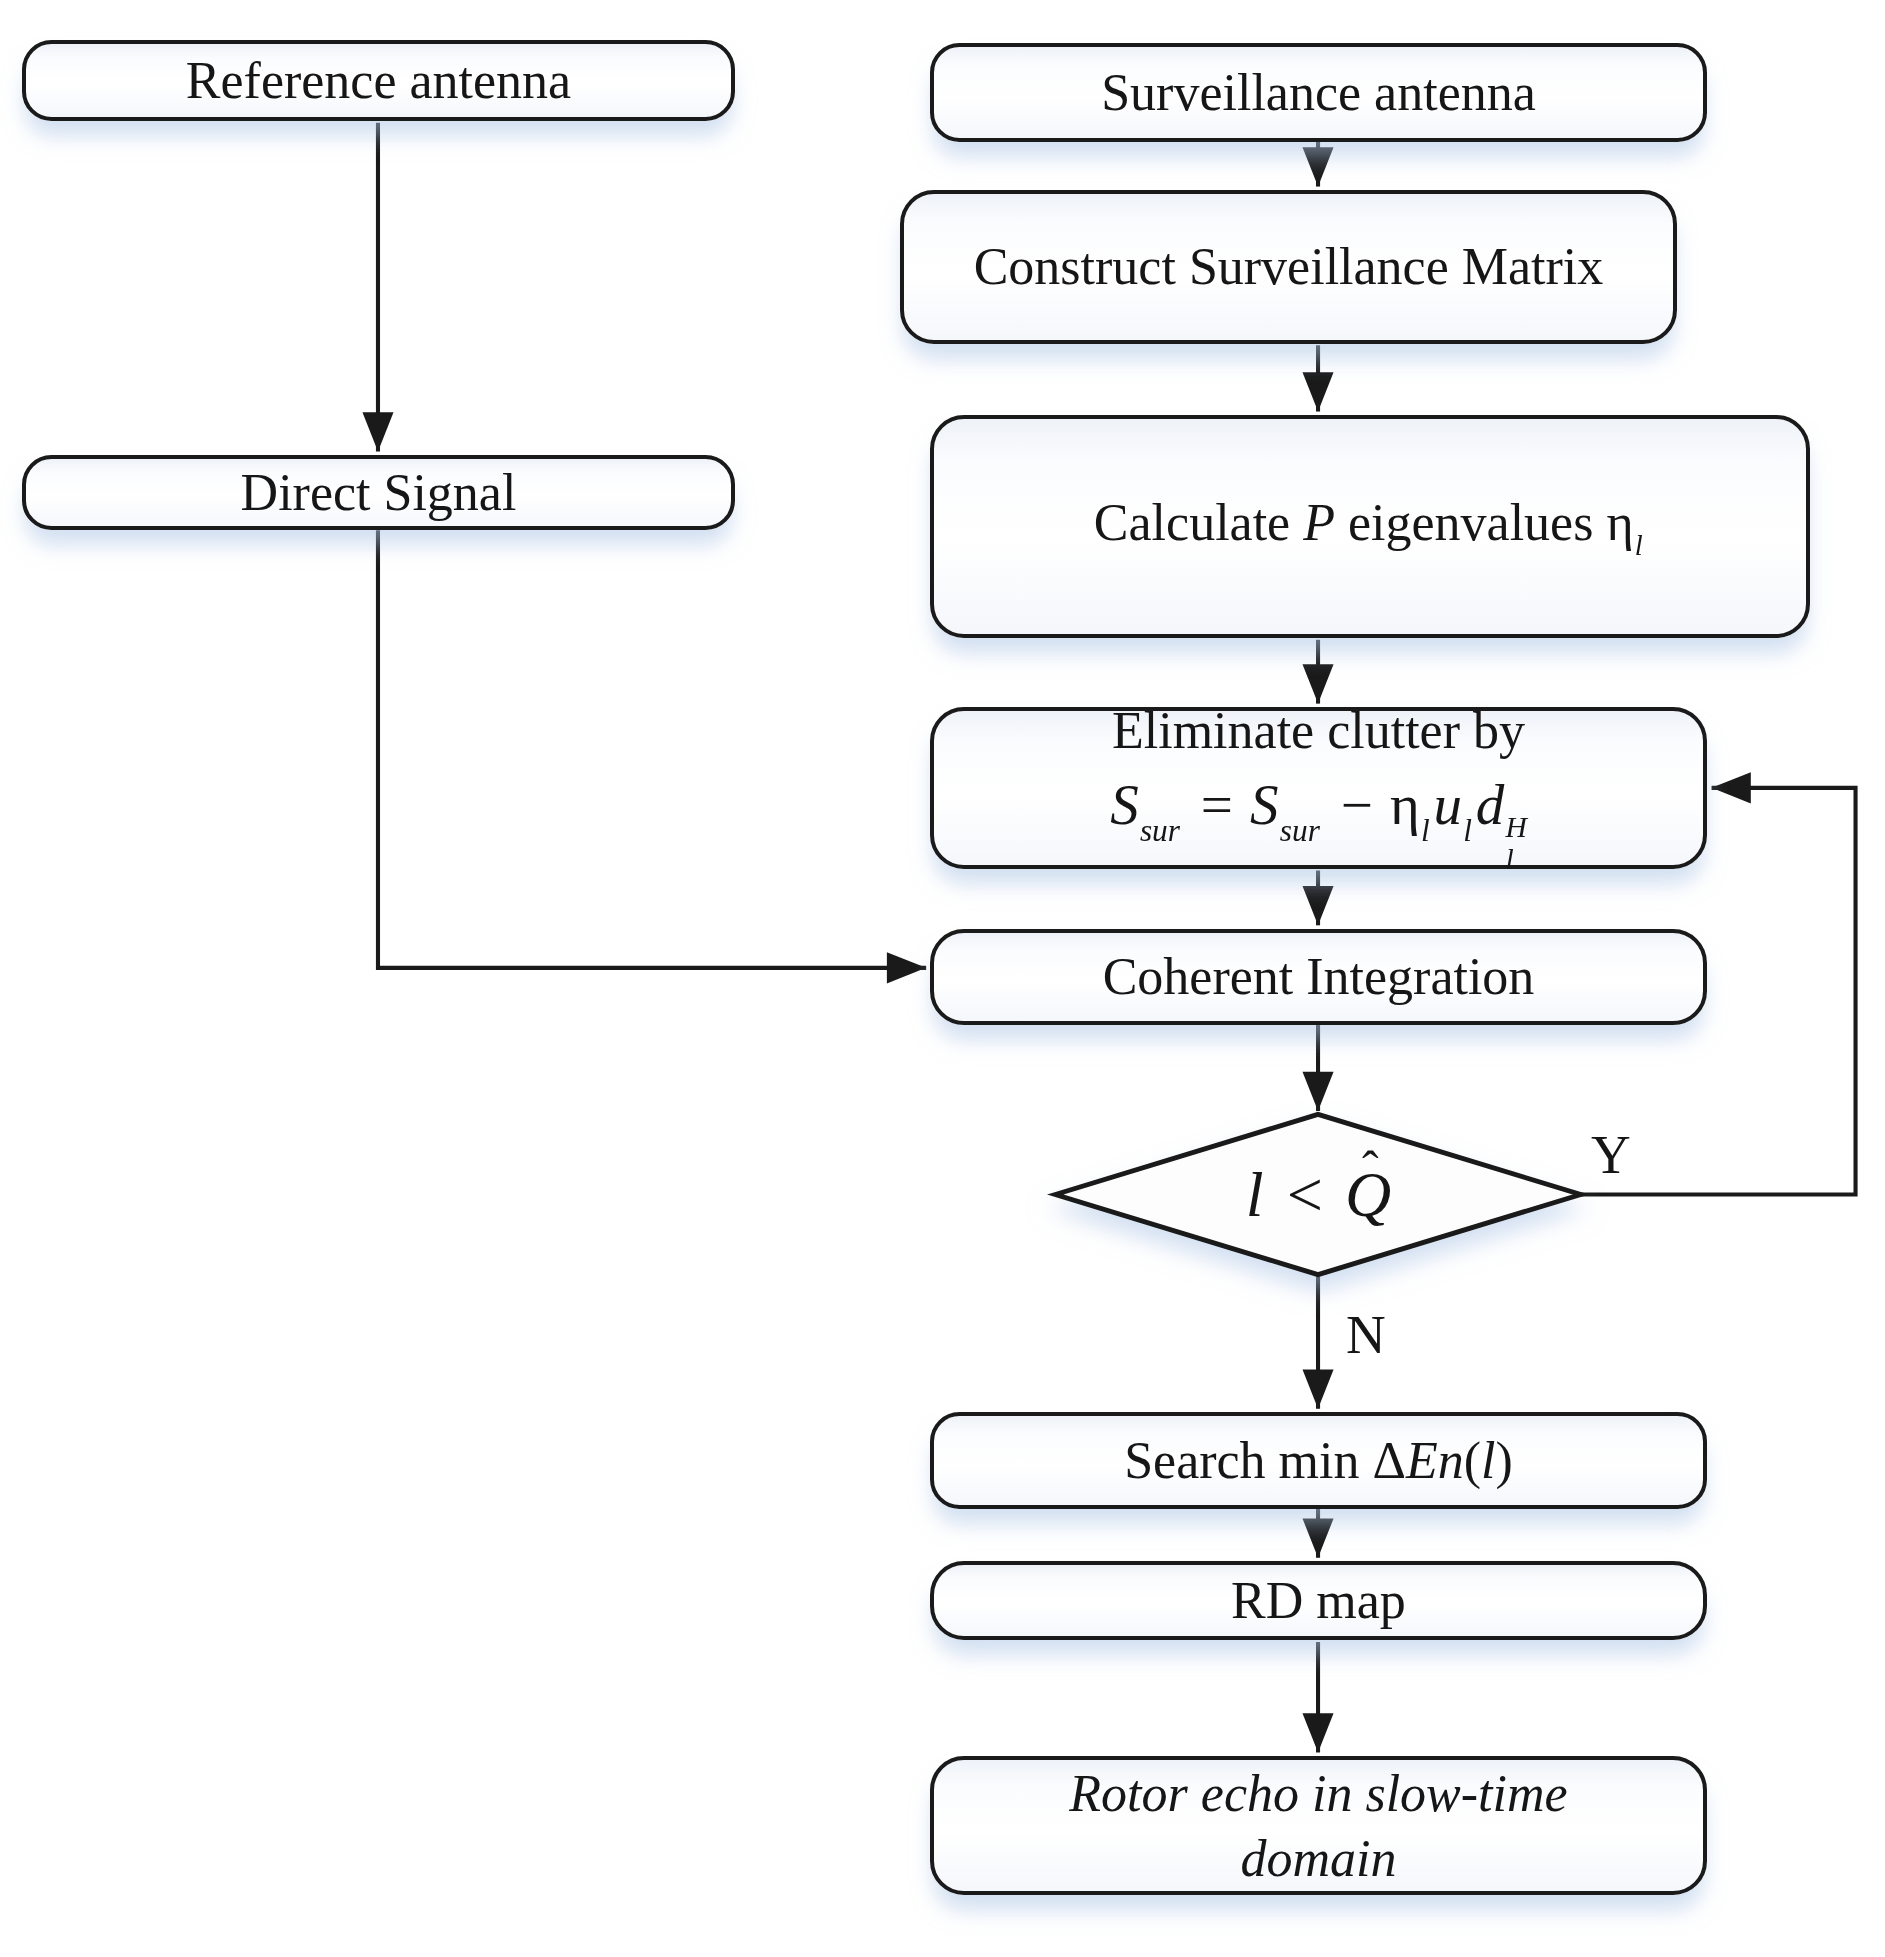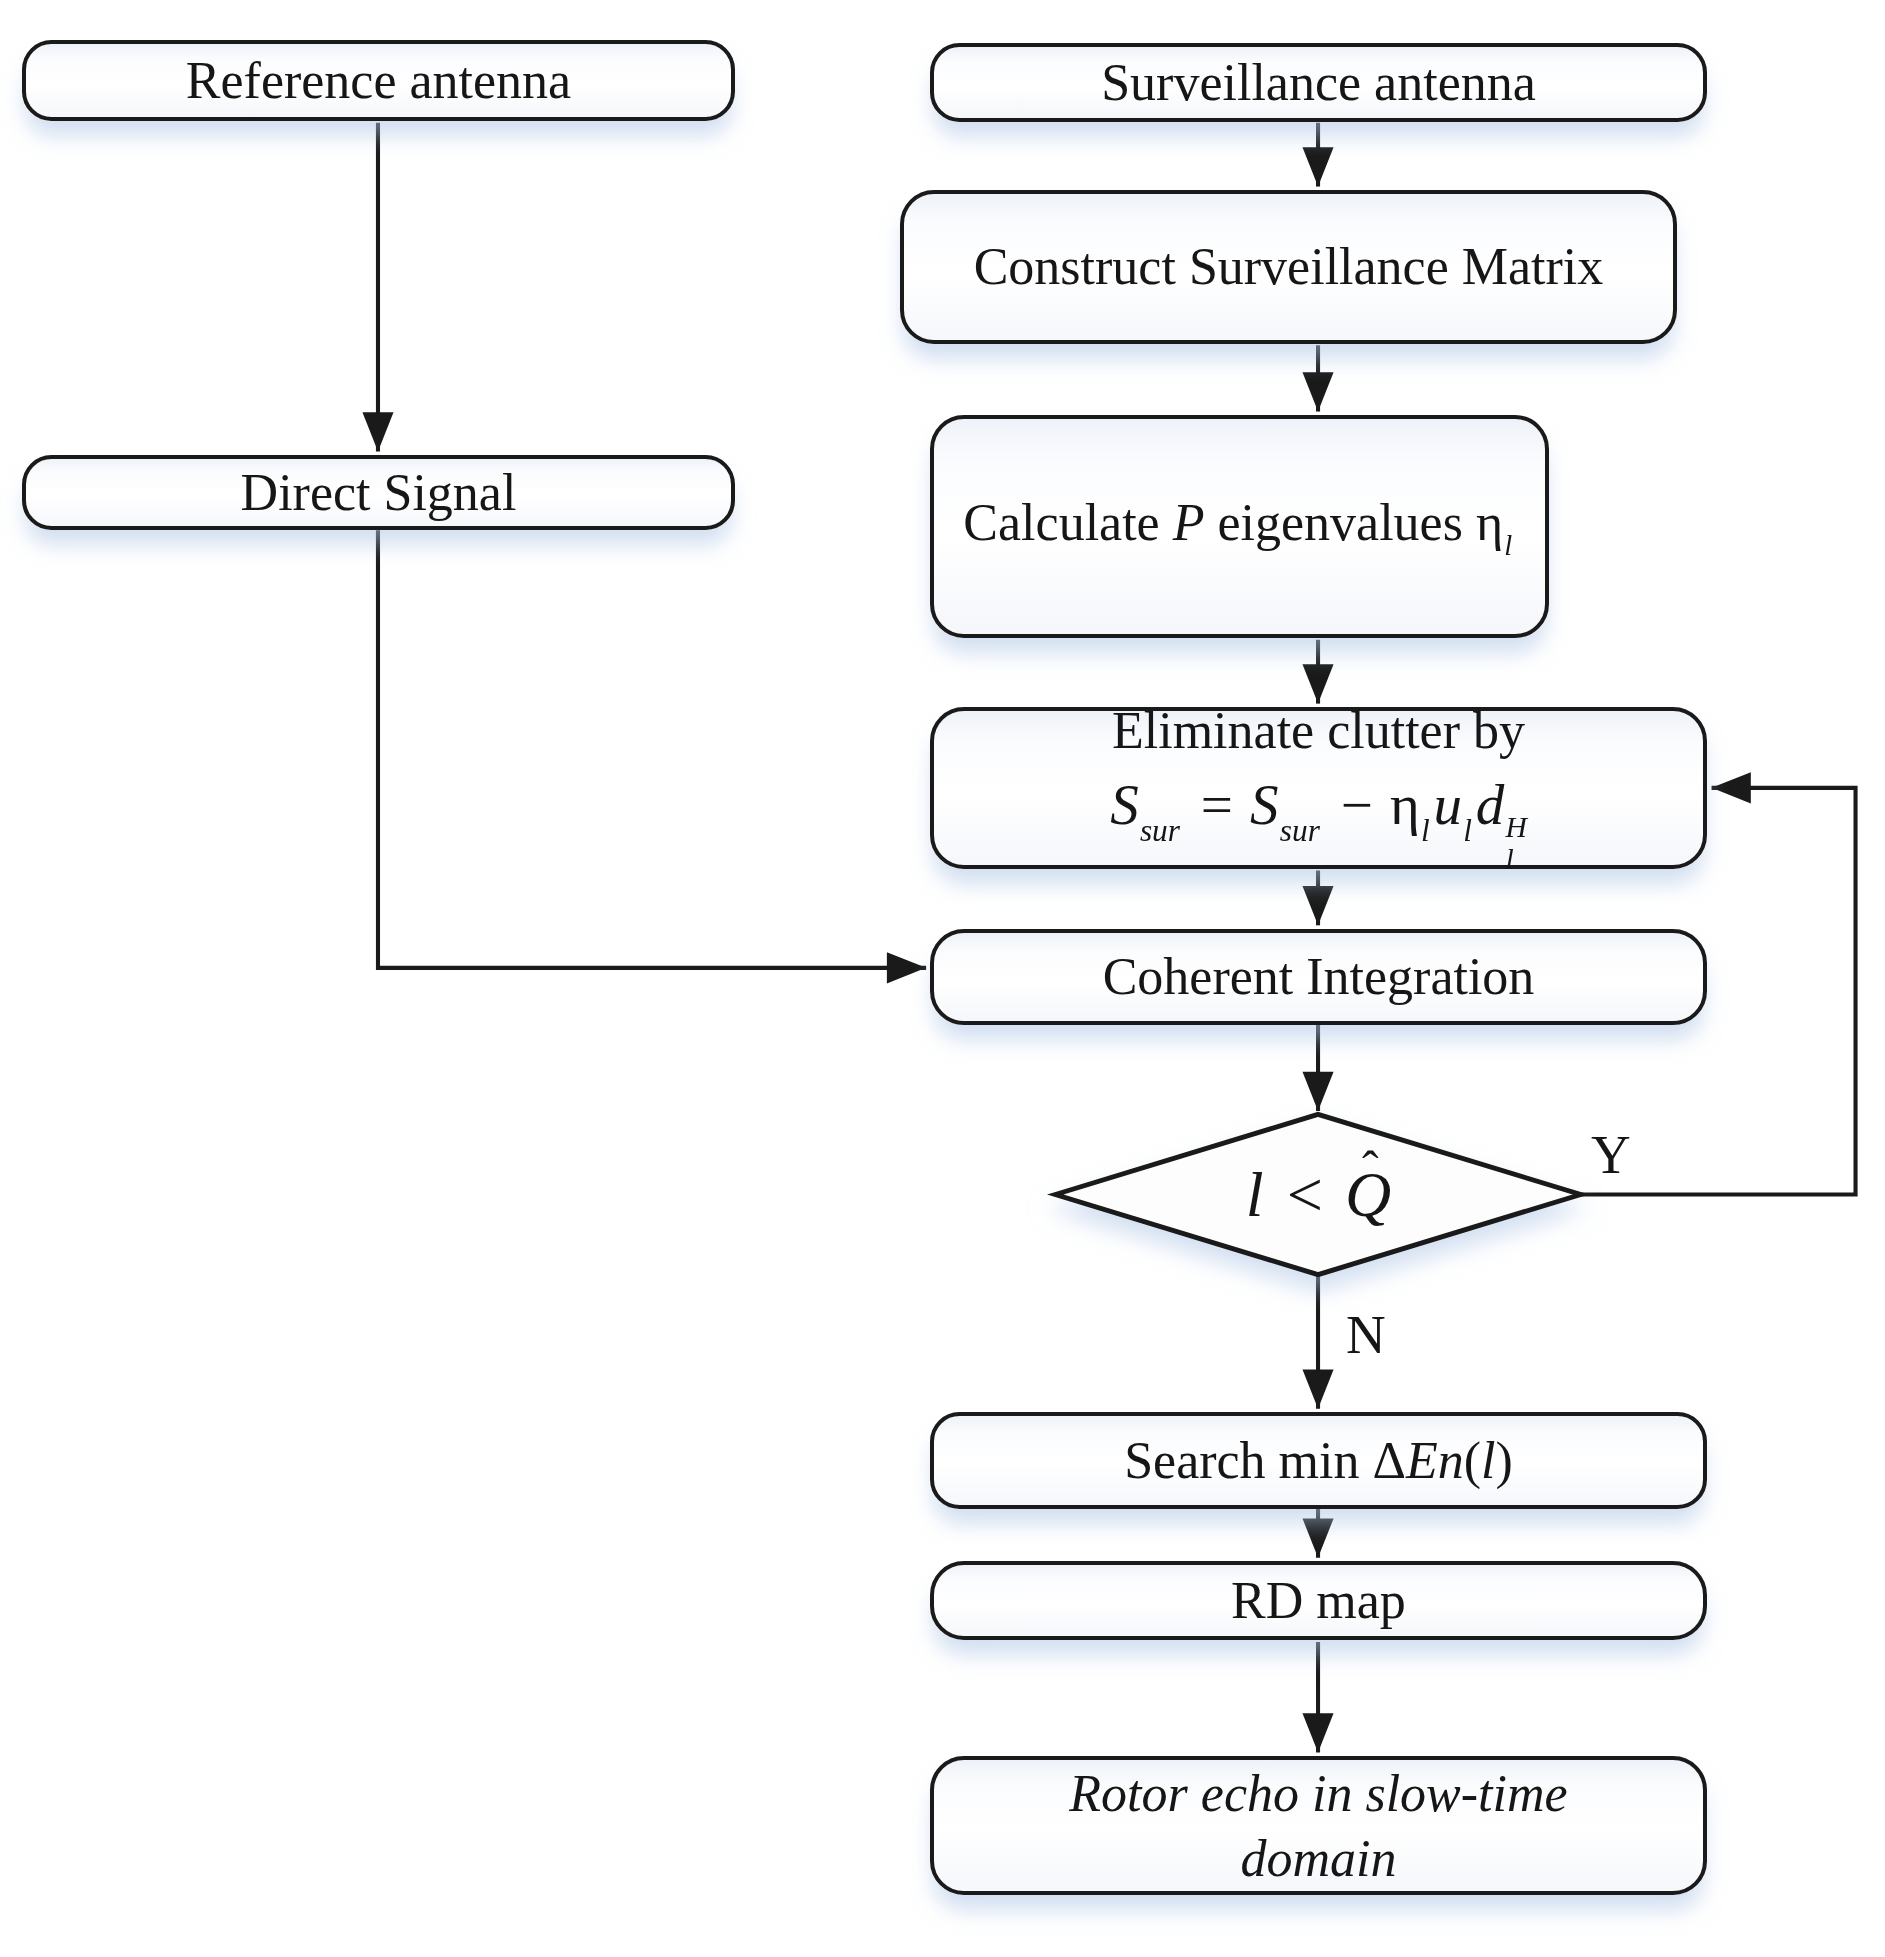--- a/index.html
+++ b/index.html
@@ -65,29 +65,29 @@
 </svg>
 
 <div class="box pill" style="left:22px;top:40px;width:713px;height:81px;">
   <span>Reference antenna</span>
 </div>
 
 <div class="box pill" style="left:22px;top:455px;width:713px;height:75px;">
   <span>Direct Signal</span>
 </div>
 
-<div class="box pill" style="left:930px;top:43px;width:777px;height:79px;">
+<div class="box pill" style="left:930px;top:43px;width:777px;height:99px;">
   <span>Surveillance antenna</span>
 </div>
 
 <div class="box" style="left:900px;top:190px;width:777px;height:154px;">
   <span>Construct Surveillance Matrix</span>
 </div>
 
-<div class="box" style="left:930px;top:415px;width:619px;height:223px;gap:35px;">
+<div class="box" style="left:930px;top:415px;width:880px;height:223px;gap:35px;">
   <div>
     <span>Calculate </span><span class="it">P</span><span> eigenvalues </span><span>η</span><span class="sub">l</span>
   </div>
 </div>
 
 <div class="box" style="left:930px;top:707px;width:777px;height:162px;line-height:1.15;">
   <div>Eliminate clutter by</div>
   <div class="formula">
     <span class="it">S</span><span class="sub">sur</span><span class="op">=</span><span class="it">S</span><span class="sub">sur</span><span class="op">−</span><span>η</span><span class="sub">l</span><span class="it">u</span><span class="sub">l</span><span class="it">d</span><span class="ss">
         <span>H</span>

